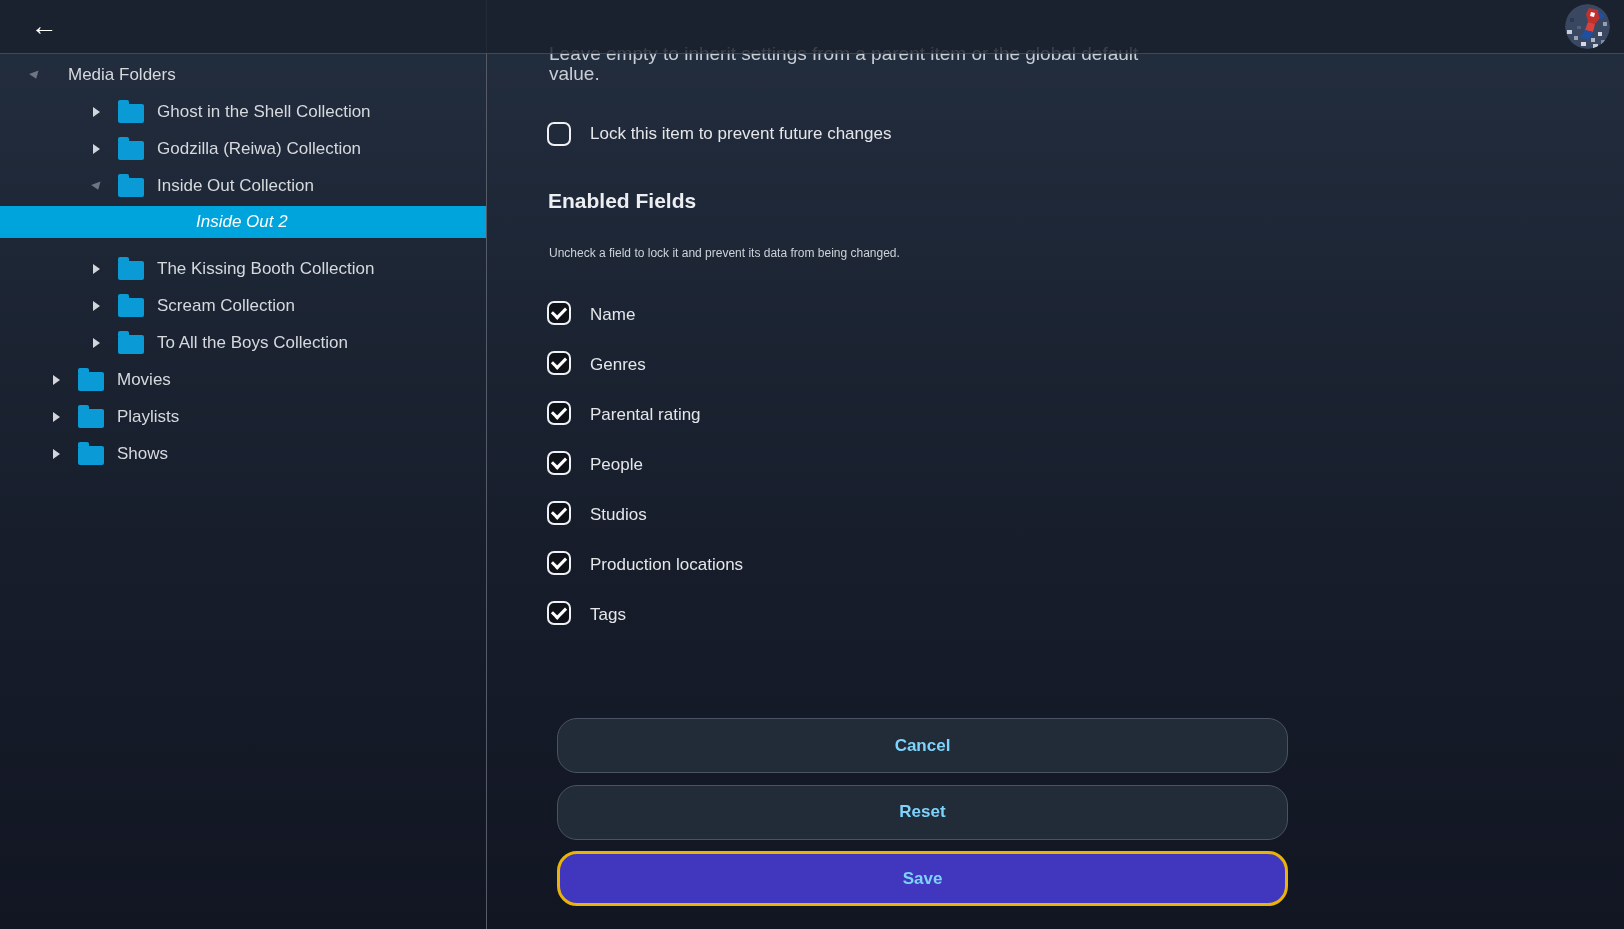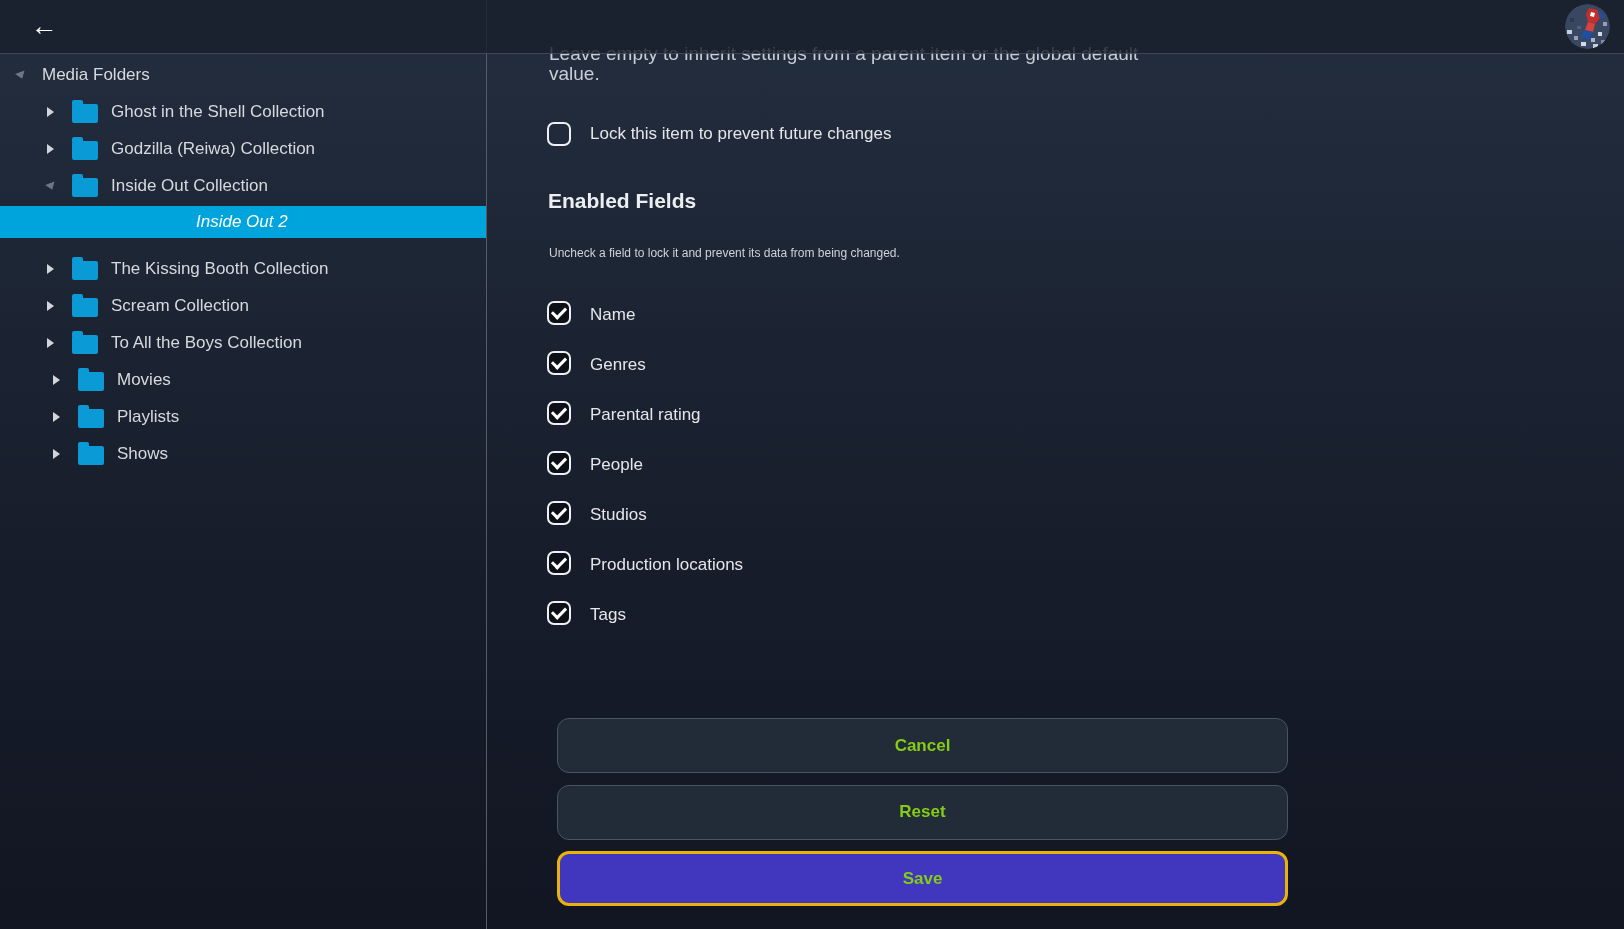--- a/index.html
+++ b/index.html
@@ -31,23 +31,23 @@
   
   .sidebar{
     position:absolute; top:0; left:0; width:487px; height:929px;
     border-right:1px solid #565c67;
     padding-top:56px; z-index:10;
   }
   .tree-row{
     display:flex; align-items:center; height:37px; width:100%;
     cursor:pointer; font-size:17px; color:#d6d9de; white-space:nowrap;
   }
-  .tree-row.lvl0{ padding-left:16px; }
+  .tree-row.lvl0{ padding-left:30px;gap:12px; }
   .tree-row.lvl1{ padding-left:52px; }
-  .tree-row.lvl2{ padding-left:46px; }
+  .tree-row.lvl2{ padding-left:92px; }
   .tree-row.lvl3{ padding-left:196px;font-style:italic; }
   .tree-row.selected{
     height:32px; margin-top:2px; margin-bottom:12px;
     background:#00a4dc; color:#ffffff;
   }
   .caret{ width:10px; height:12px; margin-right:16px; position:relative; flex:0 0 10px; }
   .caret.collapsed::before{
     content:""; position:absolute; top:1px; left:1px;
     border-left:7px solid #d2d6db; border-top:5px solid transparent; border-bottom:5px solid transparent;
   }
@@ -93,23 +93,23 @@
   }
   .section-desc{
     position:absolute; left:62px; top:246px;
     font-size:12px; color:#ced2d9;
   }
   .fields-list{ position:absolute; left:60px; top:275px; width:700px; }
   .field-row{ display:flex; align-items:flex-end; height:50px; cursor:pointer; }
 
   .buttons{ position:absolute; left:70px; top:718px; width:731px; }
   .btn{
-    width:731px; height:55px; border-radius:12px; margin-bottom:11.5px;
+    width:731px; height:55px; border-radius:20px; margin-bottom:11.5px;
     display:flex; align-items:center; justify-content:center;
-    font-size:17px; font-weight:700; color:#84cc16; cursor:pointer;
+    font-size:17px; font-weight:700; color:#7dd3fc; cursor:pointer;
     font-family:"Liberation Sans", sans-serif;
   }
   .btn-plain{ background:#222b38; border:1px solid #4a5361; }
   .btn-save{ background:#4037be; border:3px solid #eab308; }
 </style>
 </head>
 <body>
 
 <aside class="sidebar">
   <div>

